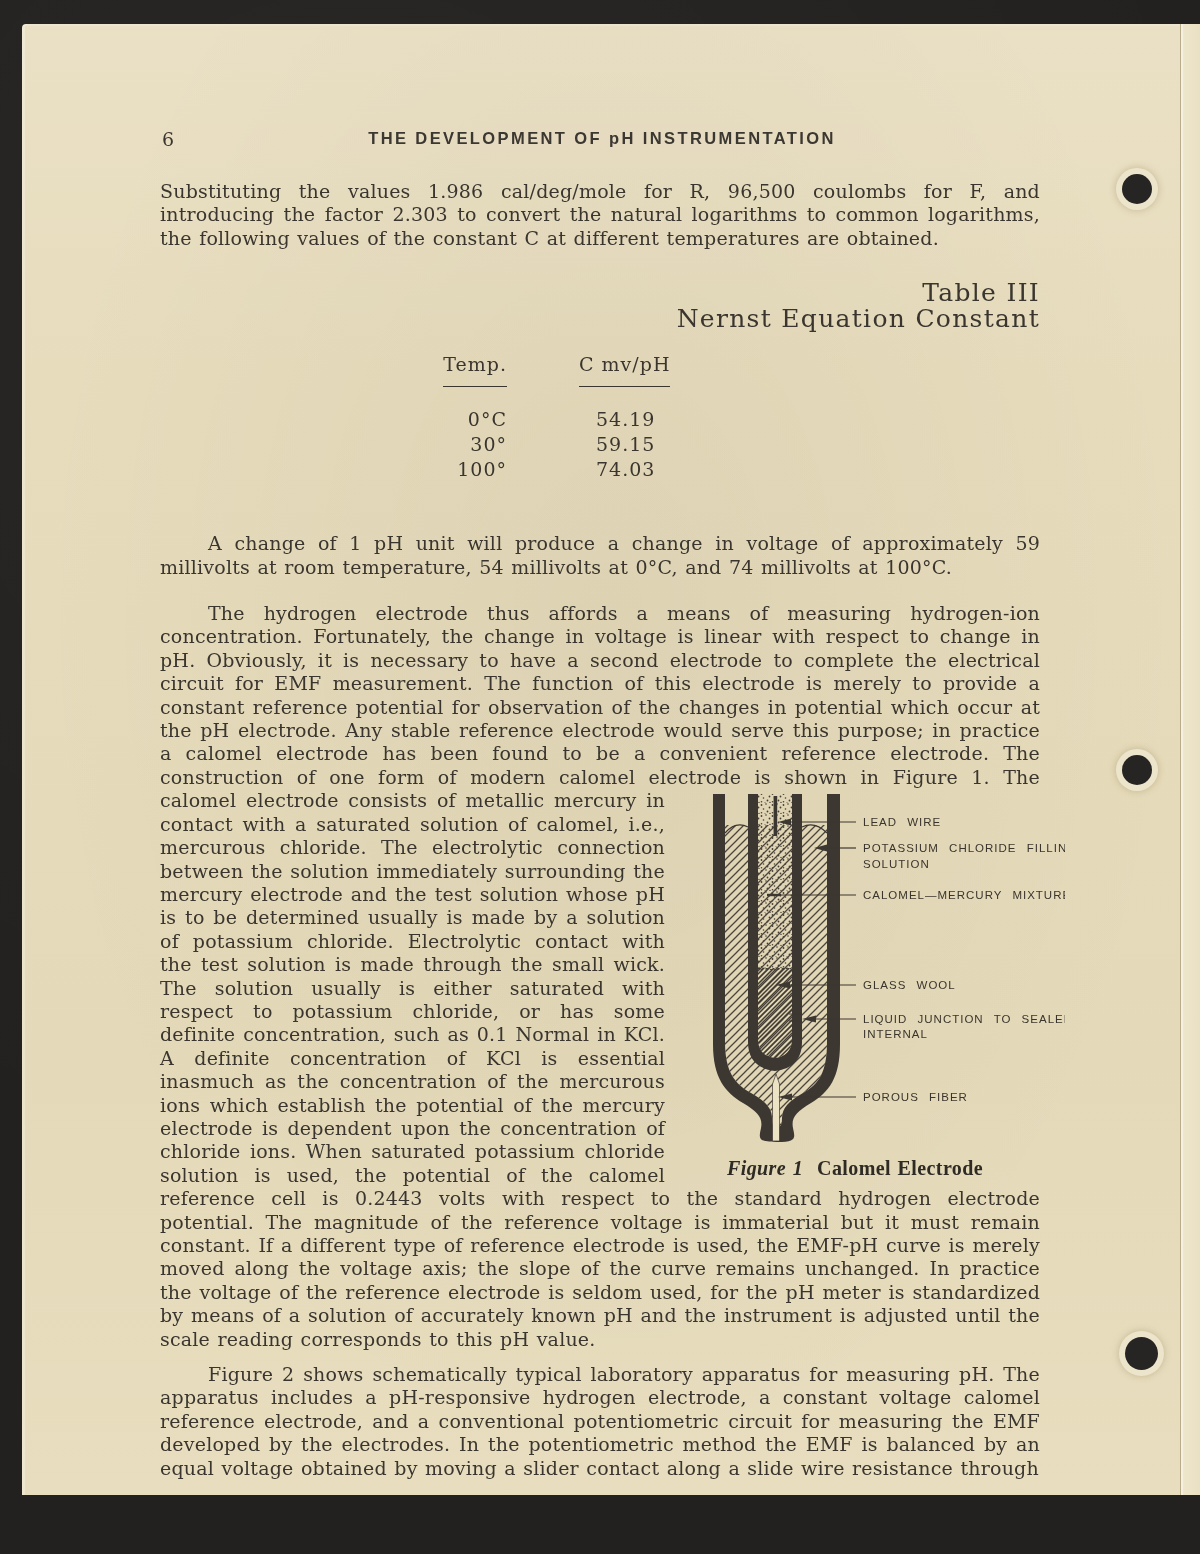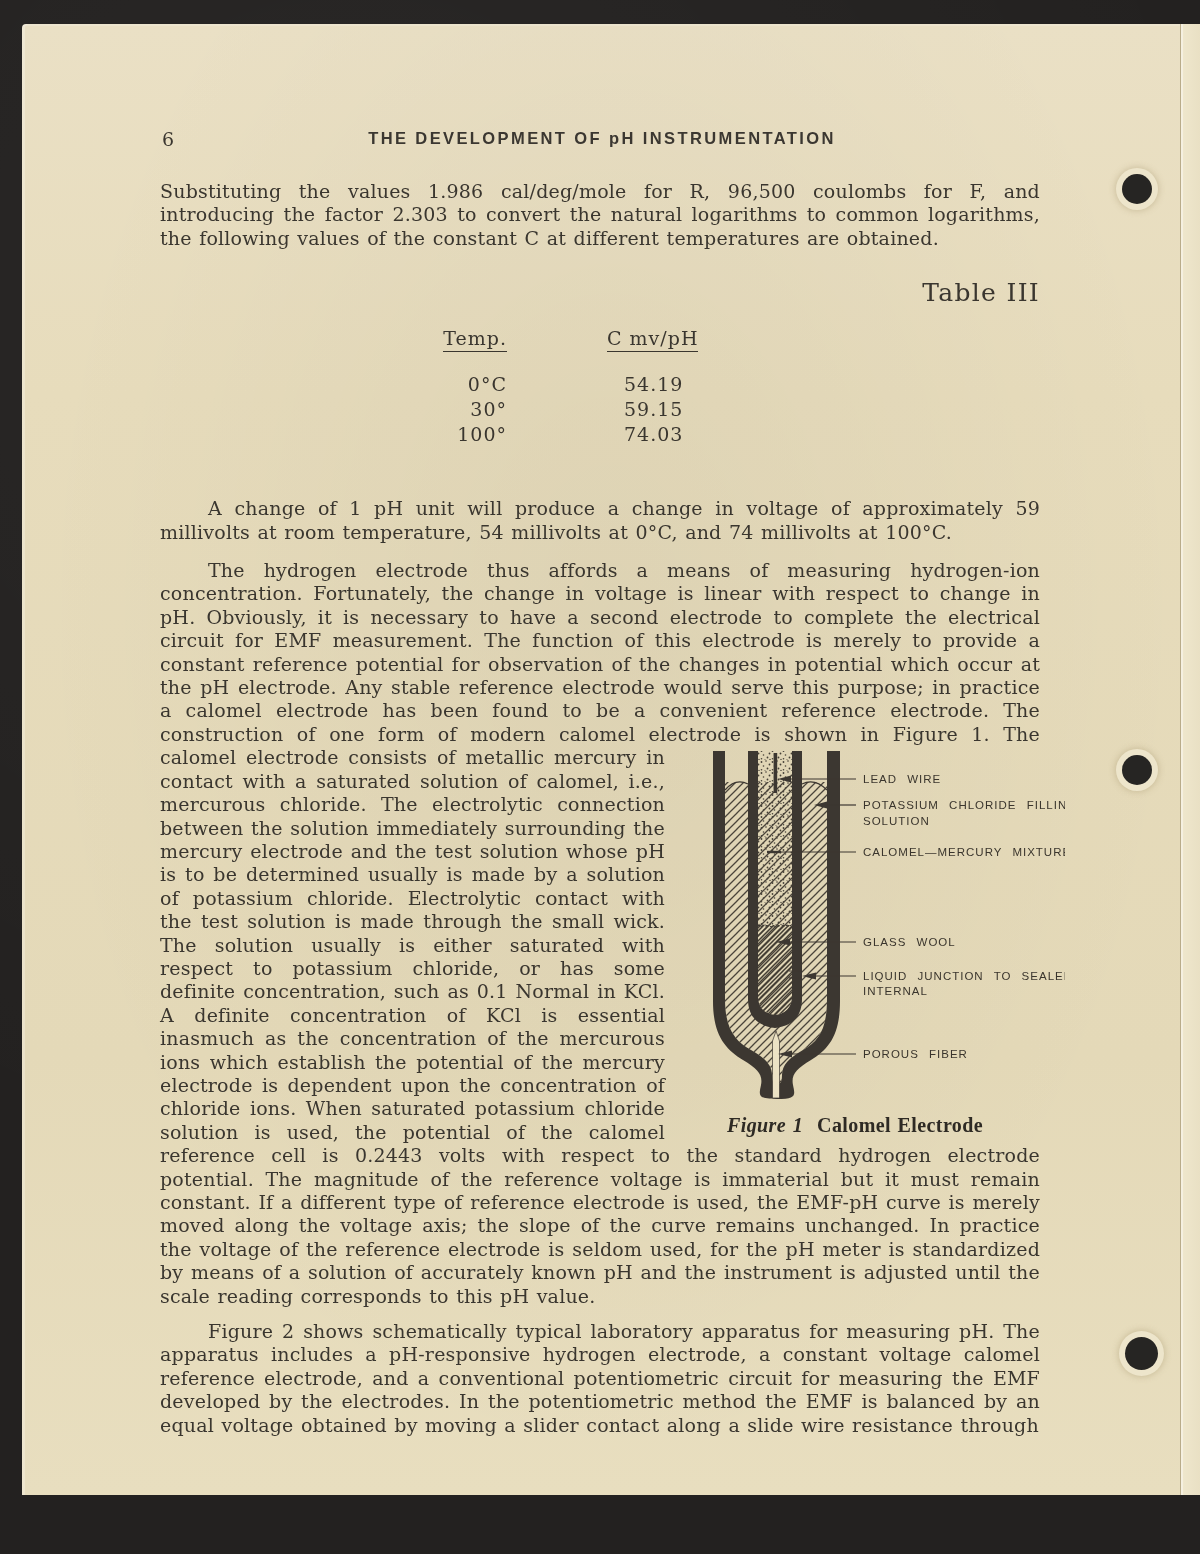--- a/index.html
+++ b/index.html
@@ -49,32 +49,32 @@
   }
 
   .para {
     font-size:19px; line-height:23.4px; text-align:justify;
     letter-spacing:0.2px; word-spacing:1.2px; color:#3a362f;
     hyphens:auto; -webkit-hyphens:auto;
   }
   .p1 { margin-top:28px; }
   .indent { text-indent:48px; }
   .p2 { margin-top:50px; }
-  .p3 { margin-top:15px; }
+  .p3 { margin-top:23px; }
   .p4 { margin-top:12px; }
 
   
   .table-block { margin-top:30px; }
   .tbl-title, .tbl-subtitle { text-align:right; font-size:25px; line-height:26px; letter-spacing:1.3px; }
   .tbl-head { margin-top:20px; }
   .tbl-row, .tbl-head { display:flex; font-size:19px; line-height:25px; letter-spacing:1px; }
   .tbl-c1 { width:64px; margin-left:283px; text-align:right; white-space:nowrap; }
-  .tbl-c2 { margin-left:100px; white-space:nowrap; }
+  .tbl-c2 { margin-left:72px; white-space:nowrap; }
   .tbl-head .tbl-c1 span, .tbl-head .tbl-c2 span {
-    display:inline-block; border-bottom:1.6px solid #3a362f; padding-bottom:0;
+    display:inline-block; border-bottom:1.6px solid #3a362f; padding-bottom:9px;
   }
   .tbl-body { margin-top:20px; }
   .tbl-row .tbl-c2 { text-indent:17px; }
 
   
   .figwrap {
     display:block; float:right; width:360px;
     margin:3px -25px 4px 40px;
     text-indent:0;
   }
@@ -103,20 +103,21 @@
 
       <div class="header-row">
         <span class="page-number">6</span>
         <span class="doc-title">THE DEVELOPMENT OF pH INSTRUMENTATION</span>
       </div>
 
       <div class="para p1">Substituting the values 1.986 cal/deg/mole for R, 96,500 coulombs for F, and introducing the factor 2.303 to convert the natural logarithms to common logarithms, the following values of the constant C at different temperatures are obtained.</div>
 
       <div class="table-block">
         <div class="tbl-title">Table III</div>
+        <div class="tbl-subtitle">Nernst Equation Constant</div>
         <div class="tbl-head">
           <div class="tbl-c1"><span>Temp.</span></div>
           <div class="tbl-c2"><span>C mv/pH</span></div>
         </div>
         <div class="tbl-body">
           <div class="tbl-row">
             <div class="tbl-c1">0°C</div>
             <div class="tbl-c2">54.19</div>
           </div>
           <div class="tbl-row">

